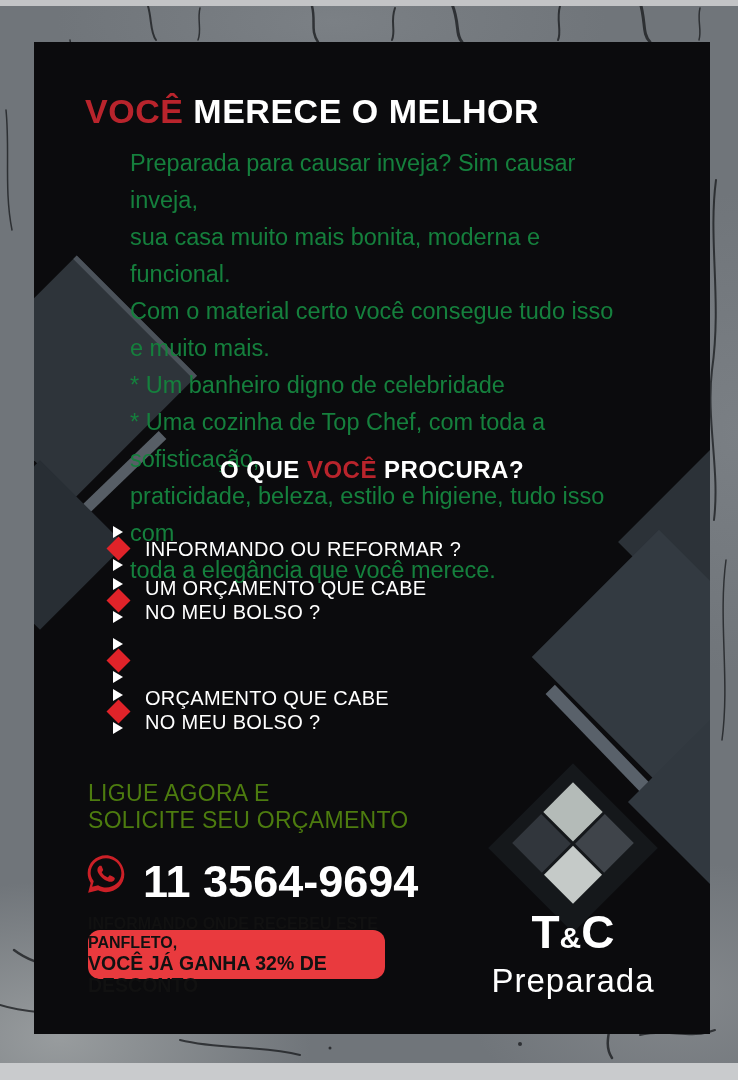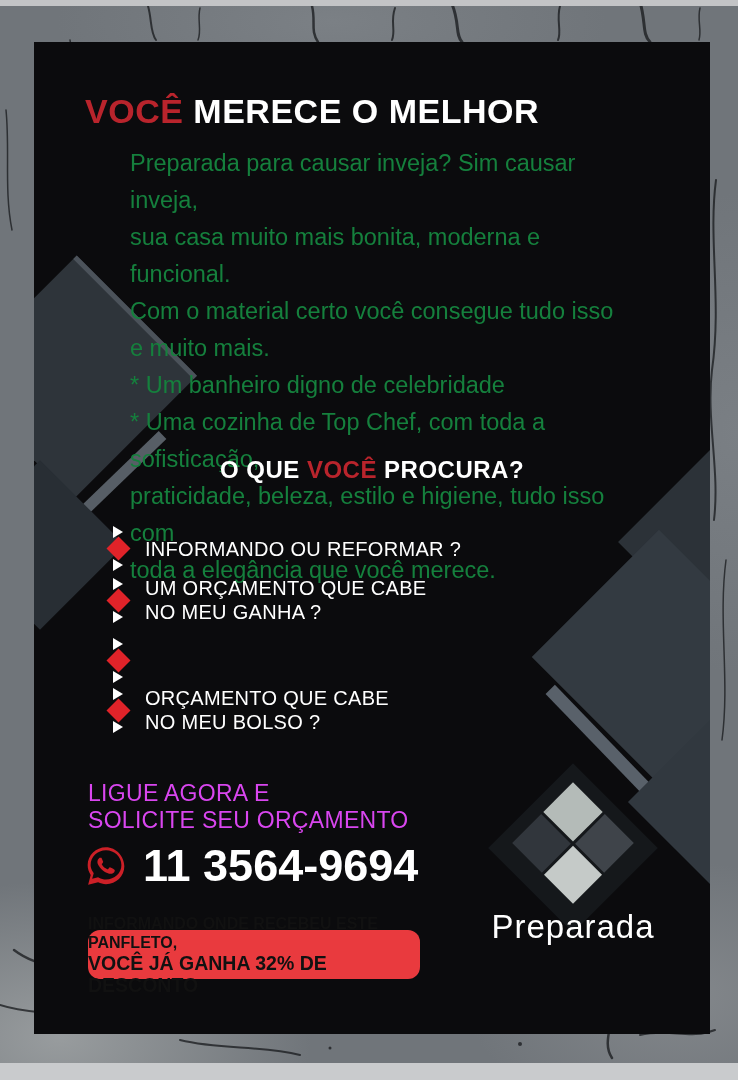--- a/index.html
+++ b/index.html
@@ -45,27 +45,27 @@
 
   .question{left:0;top:414px;width:676px;text-align:center;font-size:24px;font-weight:bold;color:#fff;letter-spacing:.5px;}
   .question .hl{color:#b9242c;}
 
   .check-item{left:72px;display:flex;align-items:center;gap:15px;}
   .check-item .txt{color:#fff;font-size:20px;line-height:24px;white-space:pre-line;letter-spacing:.3px;}
   .bullet{display:flex;flex-direction:column;align-items:center;width:24px;}
   .bullet .tri{width:0;height:0;border-left:10px solid #fff;border-top:6px solid transparent;border-bottom:6px solid transparent;}
   .bullet .dia{width:17px;height:17px;background:#e02329;transform:rotate(45deg);margin:2px 0;}
 
-  .cta{left:54px;top:738px;color:#d946ef;font-size:23px;line-height:27px;white-space:pre-line;letter-spacing:.3px;}
+  .cta{left:54px;top:738px;color:#4d7c0f;font-size:23px;line-height:27px;white-space:pre-line;letter-spacing:.3px;}
 
   .phone-row{left:50px;top:798px;display:flex;align-items:center;gap:15px;}
-  .phone-number{color:#fff;font-size:45px;font-weight:bold;letter-spacing:0;}
+  .phone-number{color:#fff;font-size:45px;font-weight:bold;letter-spacing:0;margin-top:16px;}
 
   .promo{
-    left:54px;top:888px;width:332px;height:49px;background:#e93a3e;border-radius:12px;
+    left:54px;top:888px;width:297px;height:49px;background:#e93a3e;border-radius:12px;
     display:flex;flex-direction:column;justify-content:center;align-items:center;
   }
   .promo .l1{color:#111;font-size:16px;line-height:19px;font-weight:bold;letter-spacing:0;}
   .promo .l2{color:#111;font-size:19.5px;line-height:22px;font-weight:bold;}
 
   .logo-shadow{left:479px;top:746px;width:120px;height:120px;background:#15181b;}
   .logo-diamonds{
     left:496px;top:758px;width:86px;height:86px;transform:rotate(45deg);
     display:grid;grid-template-columns:1fr 1fr;grid-template-rows:1fr 1fr;gap:3px;z-index:6;
   }
@@ -152,30 +152,30 @@
       </span>
     <span class="txt">INFORMANDO OU REFORMAR ?</span>
   </div>
   <div class="content check-item" style="top:534px;">
     <span class="bullet">
         <i class="tri"></i>
         <i class="dia"></i>
         <i class="tri"></i>
       </span>
     <span class="txt">UM ORÇAMENTO QUE CABE
-NO MEU GANHA ?</span>
+NO MEU BOLSO ?</span>
   </div>
   <div class="content check-item" style="top:596px;">
     <span class="bullet">
         <i class="tri"></i>
         <i class="dia"></i>
         <i class="tri"></i>
       </span>
   </div>
-  <div class="content check-item" style="top:644px;">
+  <div class="content check-item" style="top:644px;align-items:flex-end;">
     <span class="bullet">
         <i class="tri"></i>
         <i class="dia"></i>
         <i class="tri"></i>
       </span>
     <span class="txt">ORÇAMENTO QUE CABE
 NO MEU BOLSO ?</span>
   </div>
 
   <div class="content cta">LIGUE AGORA E
@@ -195,16 +195,17 @@
   </div>
 
   <div class="content rot45 logo-shadow"></div>
   <div class="content logo-diamonds">
     <div class="ld ld-top"></div>
     <div class="ld ld-right"></div>
     <div class="ld ld-left"></div>
     <div class="ld ld-bottom"></div>
   </div>
   <div class="content logo-text">
+    <div class="logo-tc"><span>T</span><span class="amp">&amp;</span><span>C</span></div>
     <div class="logo-sub">Preparada</div>
   </div>
 
 </div>
 
 </body></html>

